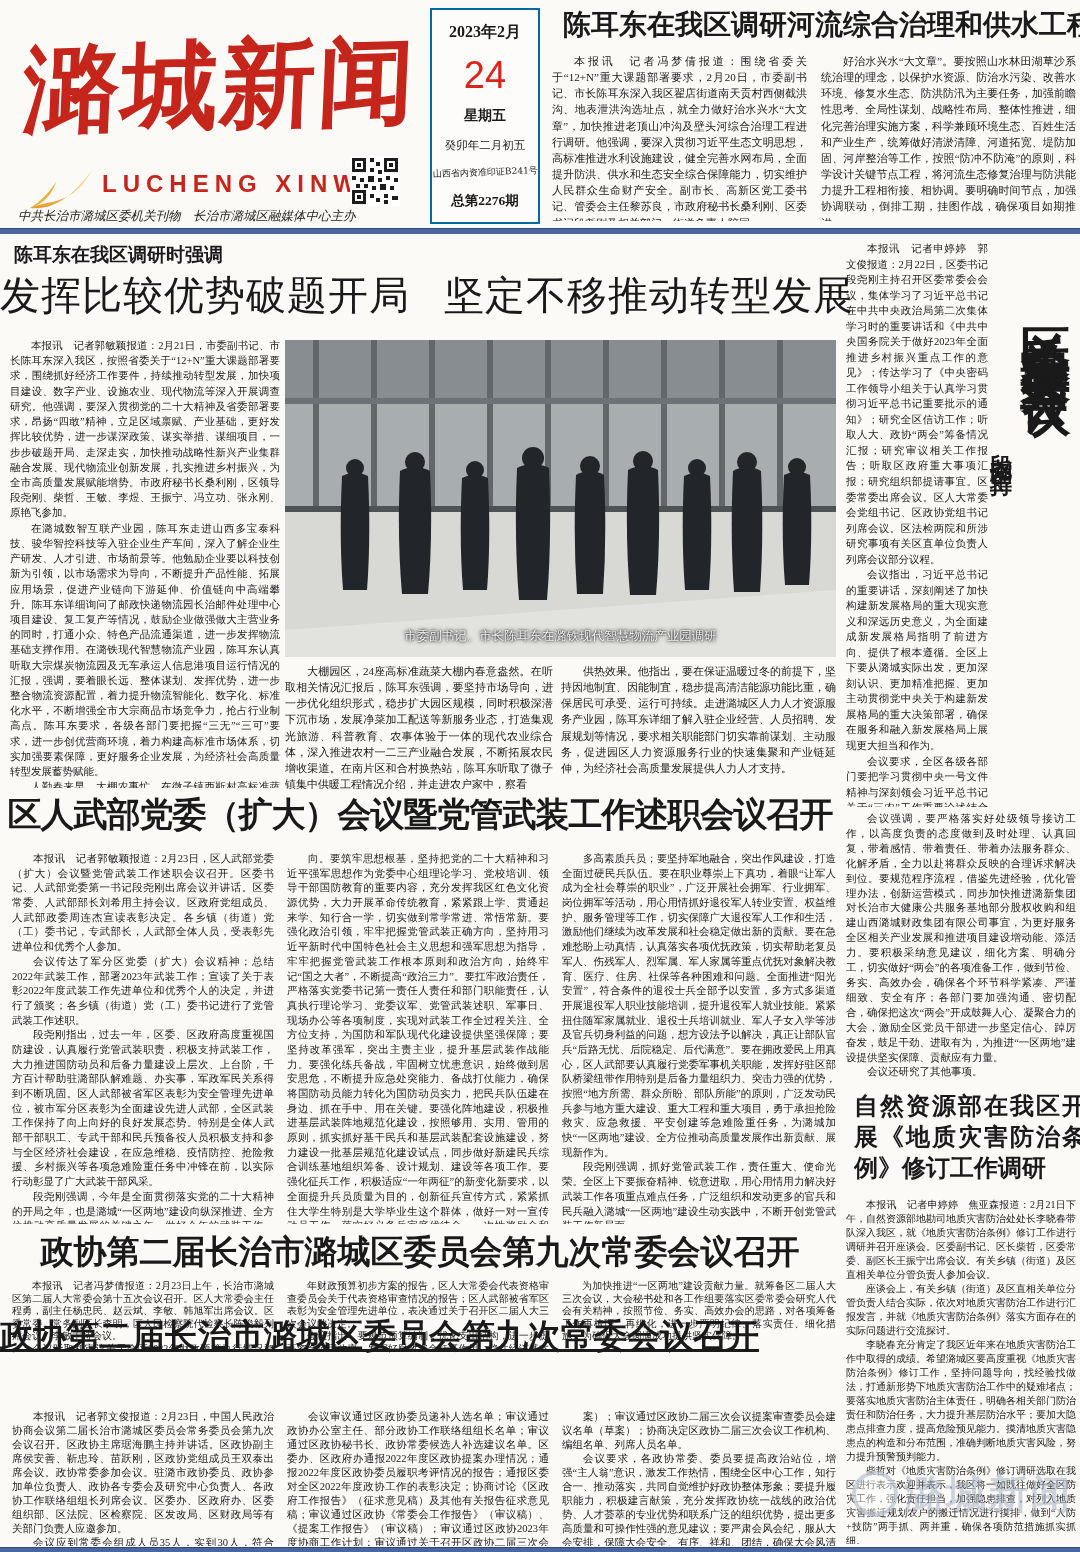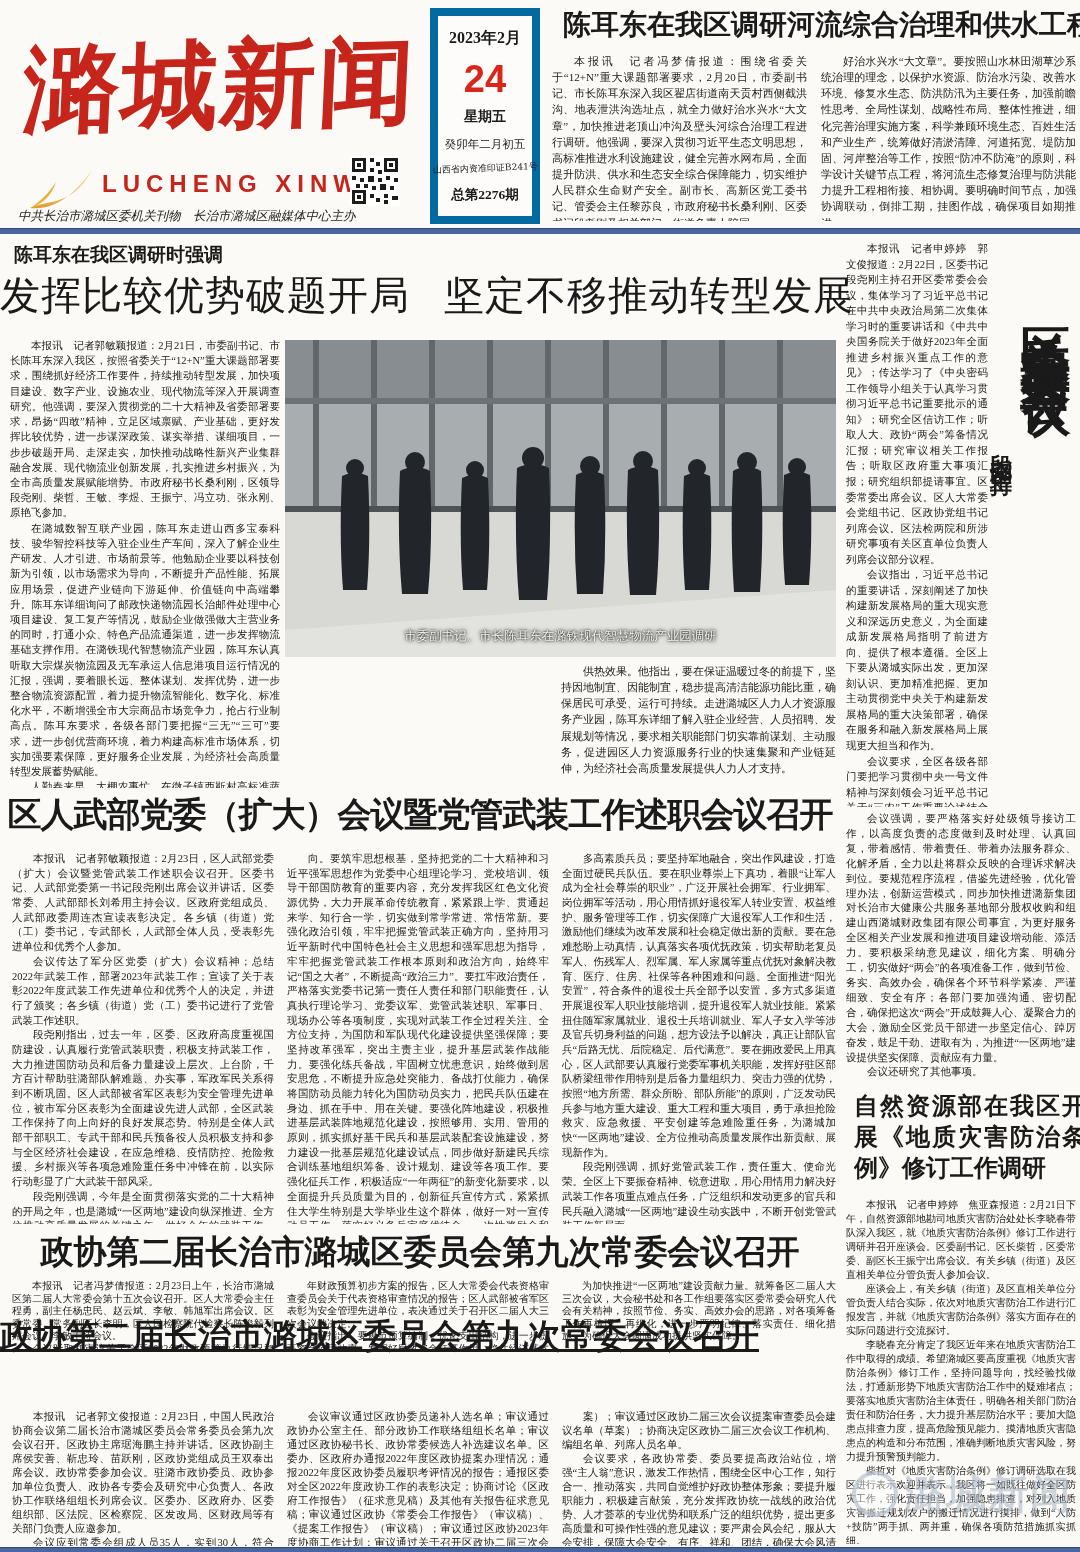--- a/index.html
+++ b/index.html
@@ -15,25 +15,25 @@
     font-size:96px;line-height:150px;font-weight:900;color:#c5251b;
     font-family:"DejaVu Serif",serif;letter-spacing:2px;white-space:nowrap;
     transform:skewX(-4deg) rotate(-1.5deg);text-align:center;}
   .masthead-en{left:102px;top:168px;width:236px;height:32px;font-size:24px;font-weight:bold;
     color:#c5251b;letter-spacing:6px;line-height:32px;white-space:nowrap;}
   .publisher{left:18px;top:208px;width:420px;font-size:12.5px;color:#222;white-space:nowrap;font-style:italic;}
   .swoosh{left:26px;top:158px;}
   .qr{left:350px;top:156px;}
 
   
-  .date-box{left:430px;top:8px;width:110px;height:216px;border:8px solid #0369a1;background:#fdfcfa;
+  .date-box{left:430px;top:8px;width:110px;height:216px;border:2px solid #0369a1;background:#fdfcfa;
     display:flex;flex-direction:column;align-items:center;justify-content:space-between;
     padding:12px 2px;box-sizing:border-box;text-align:center;}
   .db-ym{font-size:16px;font-weight:bold;}
-  .db-day{font-size:38px;font-weight:700;color:#d8261a;line-height:1;font-family:"Liberation Sans",sans-serif;}
+  .db-day{font-size:38px;font-weight:400;color:#d8261a;line-height:1;font-family:"Liberation Sans",sans-serif;}
   .db-week{font-size:14px;font-weight:bold;}
   .db-lunar{font-size:11.5px;font-family:"DejaVu Serif",serif;}
   .db-lic{font-size:9px;white-space:nowrap;transform:rotate(-2deg);font-family:"DejaVu Serif",serif;}
   .db-issue{font-size:13.5px;font-weight:bold;}
 
   
   .top-article{left:552px;top:6px;width:524px;height:218px;}
   .top-article h2{margin:0 0 9px 11px;font-size:28px;font-weight:700;text-align:center;
     font-family:"Liberation Sans",sans-serif;letter-spacing:0;white-space:nowrap;}
   .top-cols{display:flex;gap:14px;height:168px;}
@@ -246,20 +246,23 @@
           </g>
         <g transform="translate(512,127)">
             <circle r="9"></circle>
             <path d="M-13,8 Q-16,68 -12,118 L12,118 Q16,68 13,8 Q0,1 -13,8 Z"></path>
           </g>
       </g>
     </svg>
   </div>
   <div class="abs photo-caption">市委副书记、市长陈耳东在潞铁现代智慧物流产业园调研</div>
 
+  <div class="abs lead-c2 jtext">
+      <p>大棚园区，24座高标准蔬菜大棚内春意盎然。在听取相关情况汇报后，陈耳东强调，要坚持市场导向，进一步优化组织形式，稳步扩大园区规模，同时积极深潜下沉市场，发展净菜加工配送等新服务业态，打造集观光旅游、科普教育、农事体验于一体的现代农业综合体，深入推进农村一二三产业融合发展，不断拓展农民增收渠道。在南片区和合村换热站，陈耳东听取了微子镇集中供暖工程情况介绍，并走进农户家中，察看</p>
+    </div>
   <div class="abs lead-c3 jtext">
       <p>供热效果。他指出，要在保证温暖过冬的前提下，坚持因地制宜、因能制宜，稳步提高清洁能源功能比重，确保居民可承受、运行可持续。走进潞城区人力人才资源服务产业园，陈耳东详细了解入驻企业经营、人员招聘、发展规划等情况，要求相关职能部门切实靠前谋划、主动服务，促进园区人力资源服务行业的快速集聚和产业链延伸，为经济社会高质量发展提供人力人才支持。</p>
     </div>
 
   <div class="abs sb-narrow jtext">
       <p>本报讯　记者申婷婷　郭文俊报道：2月22日，区委书记段尧刚主持召开区委常委会会议，集体学习了习近平总书记在中共中央政治局第二次集体学习时的重要讲话和《中共中央国务院关于做好2023年全面推进乡村振兴重点工作的意见》；传达学习了《中央密码工作领导小组关于认真学习贯彻习近平总书记重要批示的通知》；研究全区信访工作；听取人大、政协“两会”筹备情况汇报；研究审议相关工作报告；听取区政府重大事项汇报；研究组织部提请事宜。区委常委出席会议。区人大常委会党组书记、区政协党组书记列席会议。区法检两院和所涉研究事项有关区直单位负责人列席会议部分议程。</p>
       <p>会议指出，习近平总书记的重要讲话，深刻阐述了加快构建新发展格局的重大现实意义和深远历史意义，为全面建成新发展格局指明了前进方向、提供了根本遵循。全区上下要从潞城实际出发，更加深刻认识、更加精准把握、更加主动贯彻党中央关于构建新发展格局的重大决策部署，确保在服务和融入新发展格局上展现更大担当和作为。</p>
       <p>会议要求，全区各级各部门要把学习贯彻中央一号文件精神与深刻领会习近平总书记关于“三农”工作重要论述结合起来，逐条逐段研究政策，逐项逐块落实任务，确保弄懂悟透中央一号文件精神。要充分结合实际，将文件精神落实到工作中，以更加清晰的思路、更有力的举措做好“三农”工作，助力乡村振兴，不断开创全方位推动高质量发展新局面。要坚持党管密码和依法管理的有机统一，努力提升密码工作法治化和现代化水平，更好发挥密码在维护国家安全、促进经济社会发展、保护人民群众利益方面的重要作用。</p>
     </div>
   <div class="abs sb-byline v">段尧刚主持</div>

